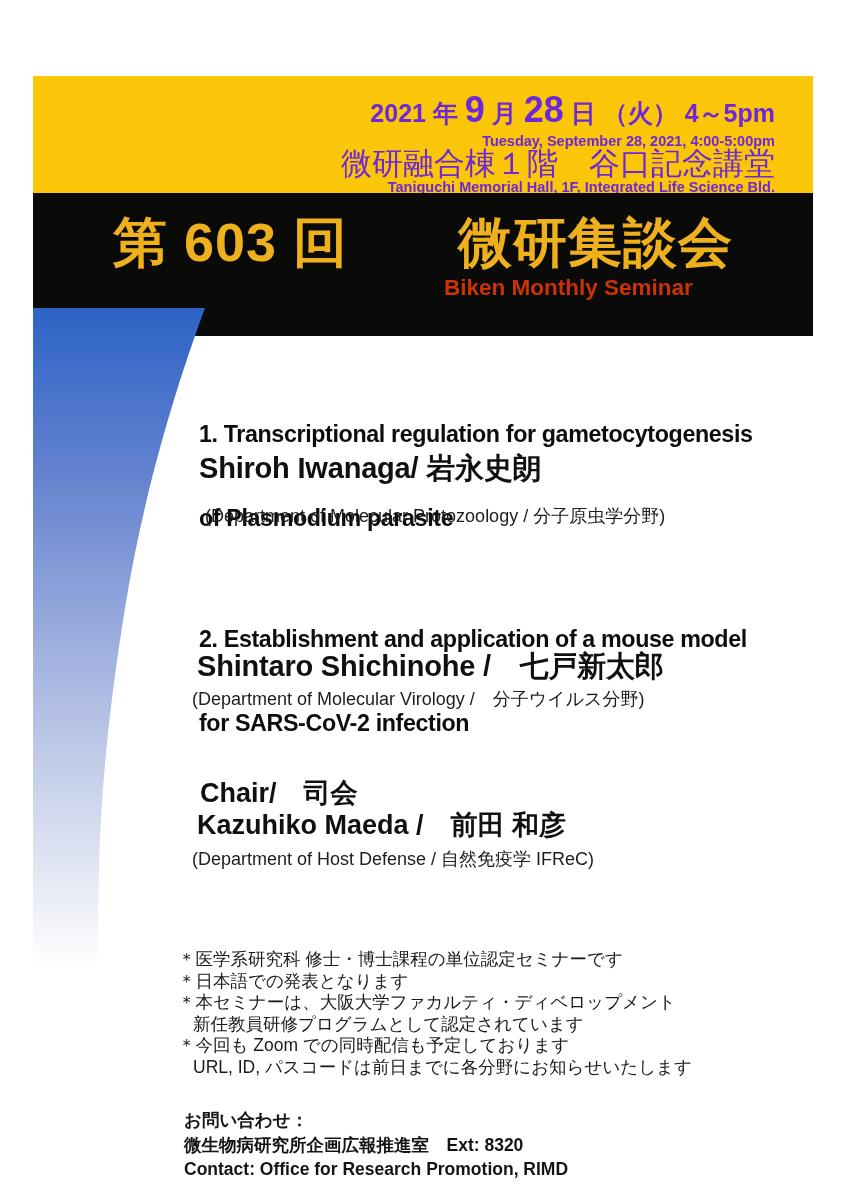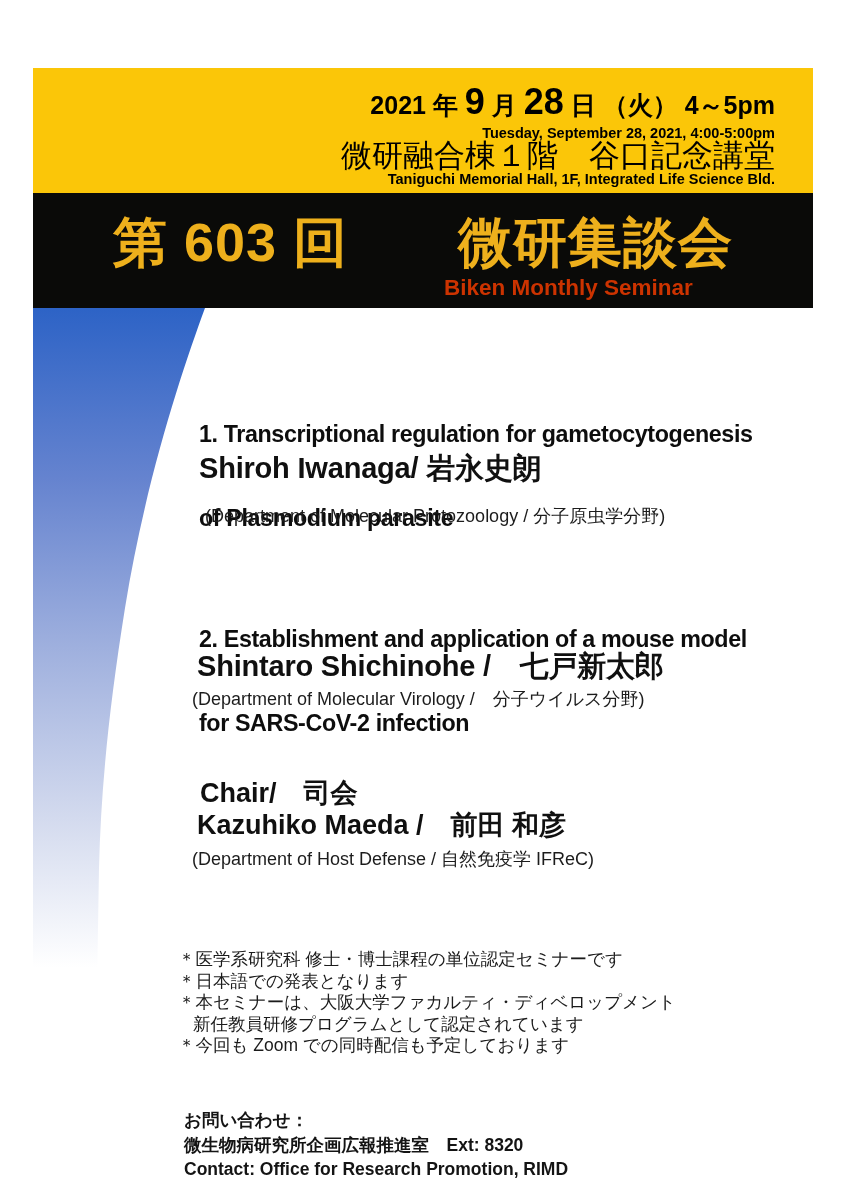--- a/index.html
+++ b/index.html
@@ -6,35 +6,35 @@
   .page{
     position:relative;
     width:849px;height:1200px;
     background:#ffffff;
     overflow:hidden;
     font-family:"Liberation Sans", sans-serif;
     color:#111111;
   }
   
   .yellow-banner{
-    position:absolute;left:33px;top:68px;width:780px;height:137px;
+    position:absolute;left:33px;top:76px;width:780px;height:137px;
     background:#fbc608;
     box-sizing:border-box;
     padding:15px 38px 0 0;
     text-align:right;
-    color:#000000;
+    color:#6d28d9;
   }
   .date-line{line-height:37px;font-weight:bold;font-size:25px;letter-spacing:0px;white-space:pre;}
   .date-line .big{font-size:36px;}
   .date-en{font-size:14.5px;font-weight:bold;line-height:18px;white-space:pre;}
   .venue-jp{font-size:31px;font-weight:normal;line-height:28px;white-space:pre;margin-left:40px;}
   .venue-en{font-size:14.5px;font-weight:bold;line-height:18px;white-space:pre;}
   
   .black-banner{
-    position:absolute;left:33px;top:193px;width:780px;height:115px;
+    position:absolute;left:33px;top:193px;width:780px;height:143px;
     background:#0a0a08;
   }
   .seminar-title{
     position:absolute;left:0;top:20px;width:100%;
     text-align:center;
     font-size:54px;font-weight:bold;line-height:58px;
     color:#eeb01c;white-space:pre;
     letter-spacing:1px;
   }
   .seminar-subtitle{
@@ -127,20 +127,21 @@
   <div class="chair-label" style="left:200px;top:778px;">Chair/　司会</div>
   <div class="chair-label" style="left:197px;top:810px;">Kazuhiko Maeda /　前田 和彦</div>
   <div class="dept-line" style="left:192px;top:848px;">(Department of Host Defense / 自然免疫学 IFReC)</div>
 
   <div class="notes">
     <div class="line">＊医学系研究科 修士・博士課程の単位認定セミナーです</div>
     <div class="line">＊日本語での発表となります</div>
     <div class="line">＊本セミナーは、大阪大学ファカルティ・ディベロップメント</div>
     <div class="line indent">新任教員研修プログラムとして認定されています</div>
     <div class="line">＊今回も Zoom での同時配信も予定しております</div>
+    <div class="line indent">URL, ID, パスコードは前日までに各分野にお知らせいたします</div>
   </div>
 
   <div class="contact">
     <div class="line">お問い合わせ：</div>
     <div class="line">微生物病研究所企画広報推進室　Ext: 8320</div>
     <div class="line">Contact: Office for Research Promotion, RIMD</div>
   </div>
 
 </div>
 

